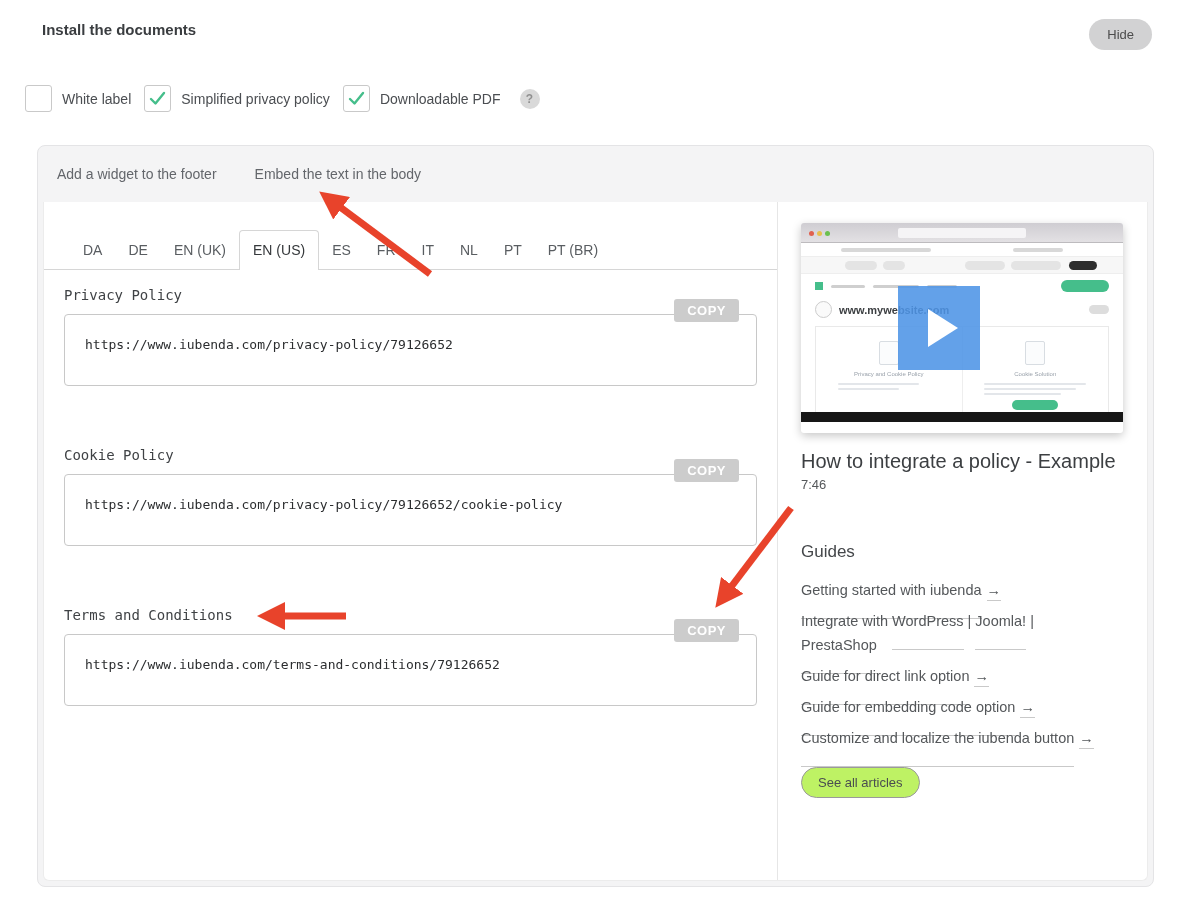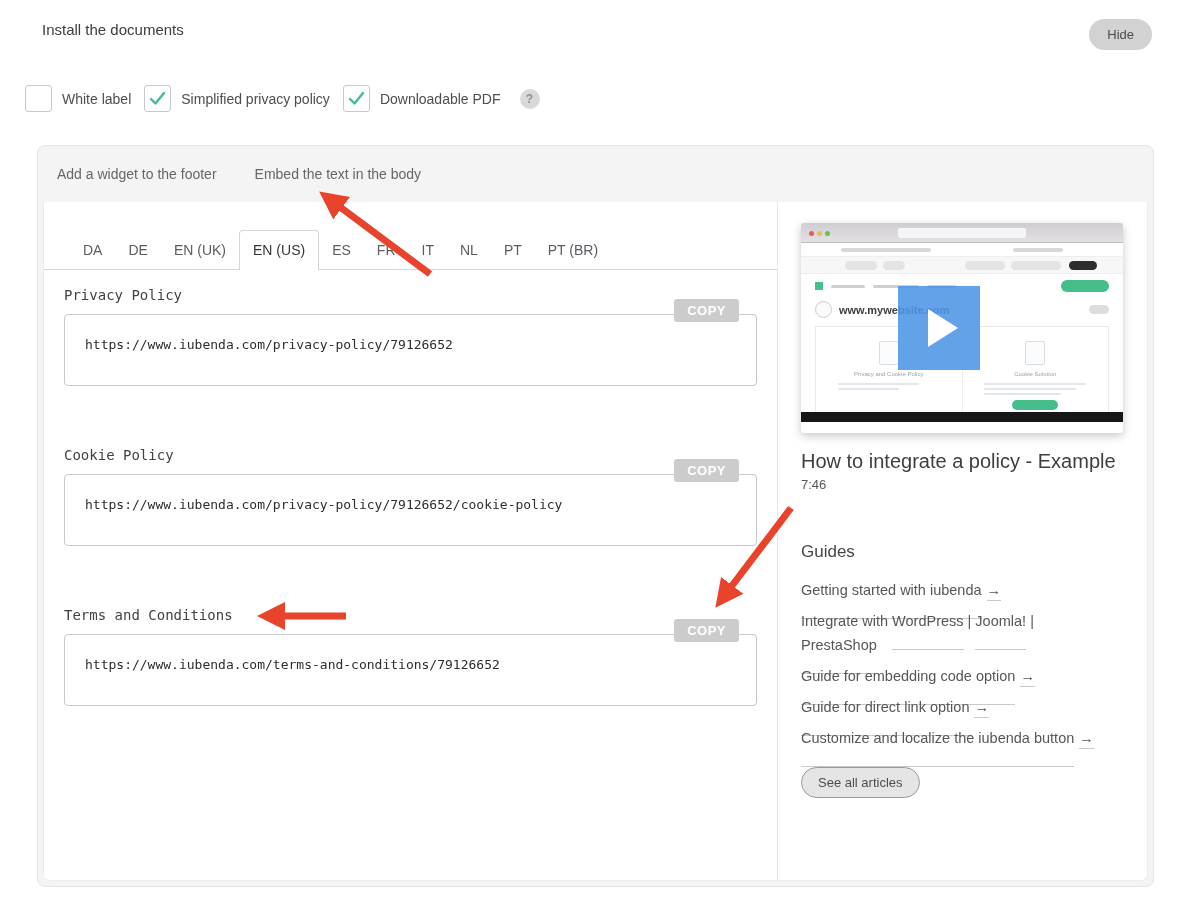--- a/index.html
+++ b/index.html
@@ -2,21 +2,21 @@
 <html><head>
 <meta charset="utf-8">
 <style>
   html,body{margin:0;padding:0;background:#fff;}
   *{box-sizing:border-box;}
   .screen{
     position:relative;width:1192px;height:920px;background:#fff;overflow:hidden;
     font-family:"Liberation Sans",sans-serif;color:#3e4145;
   }
   
-  .page-title{position:absolute;left:42px;top:21px;font-size:15px;font-weight:normal;color:#3a3d40;}
+  .page-title{position:absolute;left:42px;top:21px;font-size:15px;font-weight:bold;color:#3a3d40;}
   .hide-btn{position:absolute;right:40px;top:19px;background:#d2d2d3;border:none;border-radius:16px;
     padding:8px 18px;font-size:13px;color:#4c4c4c;font-family:inherit;cursor:pointer;}
   
   .options-row{position:absolute;left:25px;top:85px;display:flex;align-items:center;}
   .opt{display:flex;align-items:center;margin-right:13px;cursor:pointer;}
   .cb{width:27px;height:27px;border:1px solid #c9c9c9;border-radius:3px;background:#fff;
     display:flex;align-items:center;justify-content:center;flex:0 0 auto;}
   .cb svg{display:none;}
   .cb.checked svg{display:block;}
   .opt-label{margin-left:10px;font-size:14px;color:#4b4e52;white-space:nowrap;}
@@ -85,21 +85,21 @@
   .vt-play-tri{width:0;height:0;border-left:30px solid #fff;border-top:19px solid transparent;
     border-bottom:19px solid transparent;margin-left:8px;}
   .video-title{margin-top:17px;font-size:20px;color:#3c3f42;}
   .video-duration{margin-top:4px;font-size:13px;color:#55585b;}
   .guides-title{margin-top:50px;font-size:17px;color:#44474a;}
   .guides{margin-top:16px;width:300px;}
   .guide-item{font-size:14.5px;line-height:24px;color:#54575a;margin-bottom:7px;cursor:pointer;}
   .gseg{color:#54575a;}
   .glink{border-bottom:1px solid #c9c9c9;padding-bottom:20px;}
   .garrow{border-bottom:1px solid #c9c9c9;padding-bottom:2px;margin-left:5px;}
-  .see-all{margin-top:10px;background:#e5e5e5;border:1px solid #9a9a9a;border-radius:16px;
+  .see-all{margin-top:10px;background:#bef264;border:1px solid #9a9a9a;border-radius:16px;
     padding:7px 16px;font-size:13px;color:#4a4d50;font-family:inherit;cursor:pointer;}
   
   .arrows{position:absolute;left:0;top:0;width:1192px;height:920px;pointer-events:none;z-index:20;}
 </style>
 </head>
 <body>
 
 <div class="screen">
 
   <div class="page-title">Install the documents</div>
@@ -253,23 +253,23 @@
 
         <div class="video-title">How to integrate a policy - Example</div>
         <div class="video-duration">7:46</div>
 
         <div class="guides-title">Guides</div>
         <div class="guides" id="guides">
   <div class="guide-item"><span class="gseg glink">Getting started with iubenda</span><span class="garrow">→</span></div>
 
   <div class="guide-item"><span class="gseg">Integrate with </span><span class="gseg glink">WordPress</span><span class="gseg"> | </span><span class="gseg glink">Joomla!</span><span class="gseg"> | </span><span class="gseg glink">PrestaShop</span></div>
 
+  <div class="guide-item"><span class="gseg glink">Guide for direct link option</span><span class="garrow">→</span></div>
+
   <div class="guide-item"><span class="gseg glink">Guide for embedding code option</span><span class="garrow">→</span></div>
-
-  <div class="guide-item"><span class="gseg glink">Guide for direct link option</span><span class="garrow">→</span></div>
 
 
   <div class="guide-item"><span class="gseg glink">Customize and localize the iubenda button</span><span class="garrow">→</span></div>
 </div>
 
         <button class="see-all">See all articles</button>
       </div>
     </div>
   </div>
 

